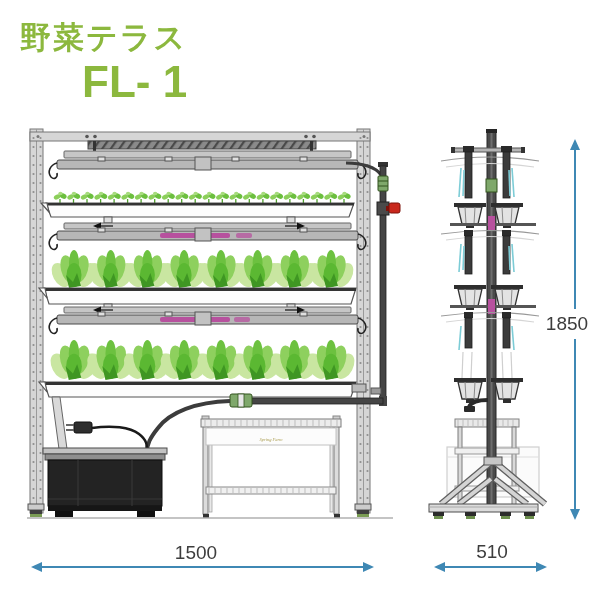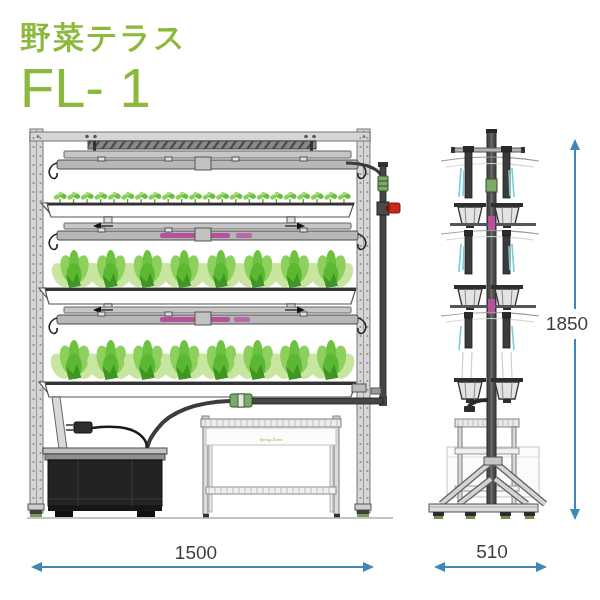--- a/index.html
+++ b/index.html
@@ -7,22 +7,22 @@
     width:600px;height:600px;background:#ffffff;overflow:hidden;
     font-family:"Liberation Sans",sans-serif;
   }
   .canvas{position:relative;width:600px;height:600px;background:#fff;}
   .header{position:absolute;left:20px;top:20px;}
   .header h1{
     margin:0;font-size:31px;font-weight:bold;letter-spacing:2px;
     color:var(--title-green,#8cb83e);line-height:1.15;
   }
   .header h2{
-    margin:4px 0 0 0;font-size:56px;font-weight:normal;
-    color:var(--title-green,#8cb83e);line-height:1;
+    margin:4px 0 0 0;font-size:44px;font-weight:bold;
+    color:var(--title-green,#8cb83e);line-height:1;text-align:right;
   }
   svg{position:absolute;left:0;top:0;}
   .frame{fill:#d6d6d6;stroke:#777;stroke-width:1;}
   .bar{fill:#c6c6c6;stroke:#666;stroke-width:1;}
   .tube{fill:#b7b7b7;stroke:#4a4a4a;stroke-width:1;}
   .tray{fill:#fdfdfd;stroke:#555;stroke-width:1.2;}
   .clip{fill:#e0e0e0;stroke:#555;stroke-width:1;}
   .magenta{fill:var(--grow-light-magenta,#b7519e);}
   .cyan{stroke:var(--hanger-string-cyan,#7cccd6);stroke-width:1.6;fill:none;}
   .hook{stroke:#222;stroke-width:1.6;fill:none;}

